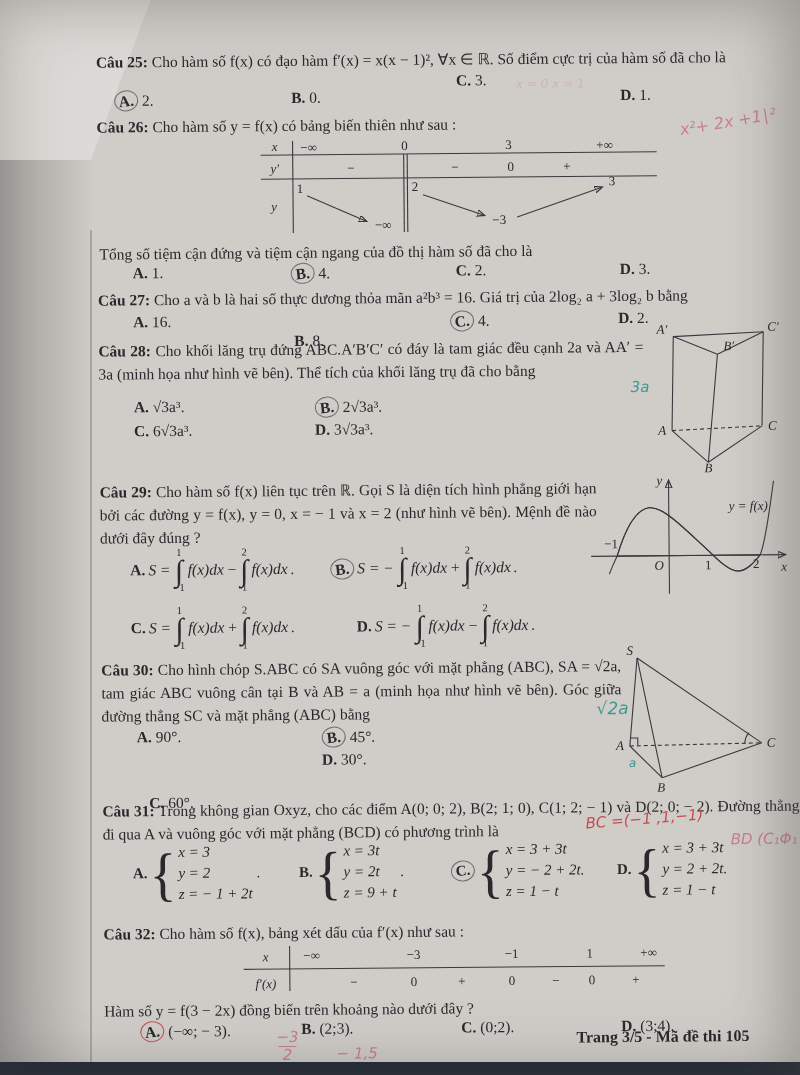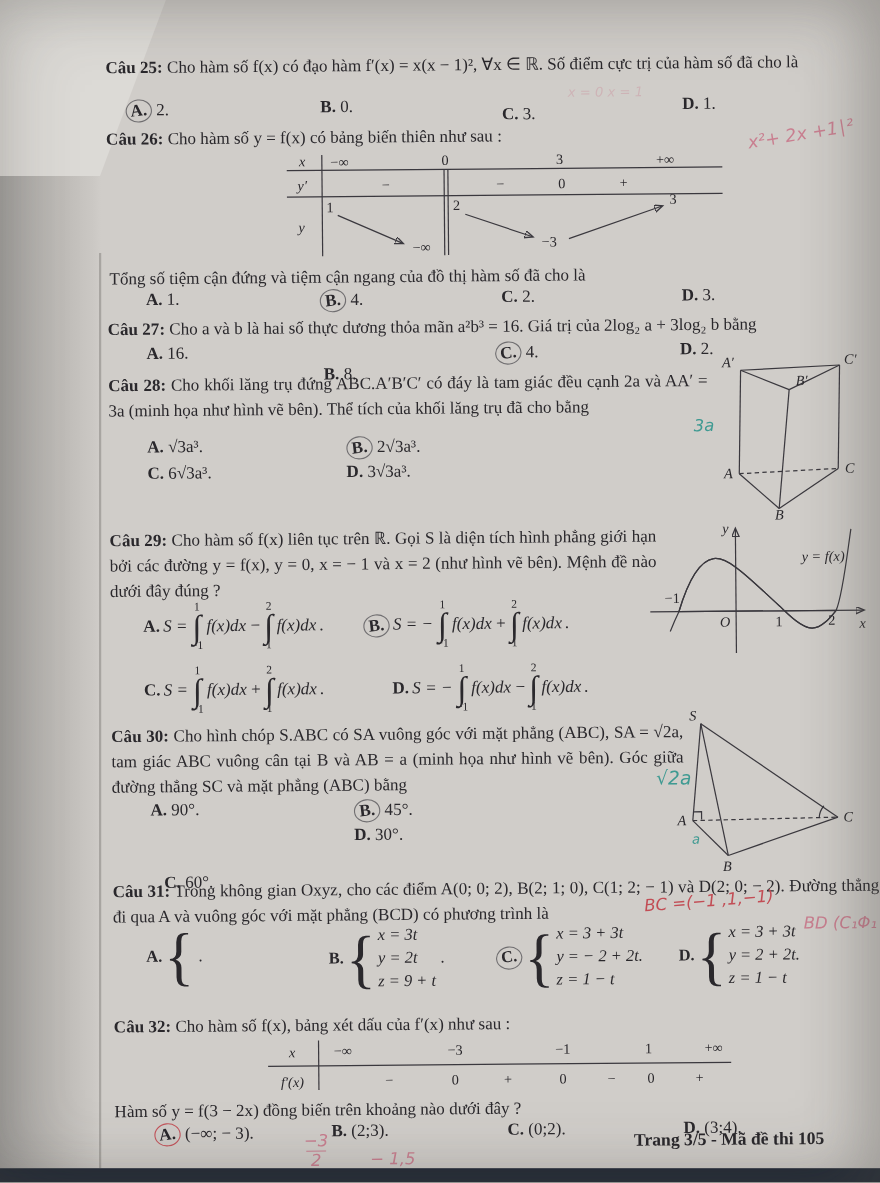--- a/index.html
+++ b/index.html
@@ -64,21 +64,21 @@
     <div class="hand pink faint" style="left:520px;top:78px;font-size:12px;">x = 0   x = 1</div>
     <div class="opt" style="left:118px;top:88px;">
       <b class="circ">
           <span>A.</span>
         </b>
       <span>2.</span>
     </div>
     <div class="opt" style="left:295px;top:88px;">
       <b>B.</b> <span>0.</span>
     </div>
-    <div class="opt" style="left:460px;top:96px;">
+    <div class="opt" style="left:460px;top:72px;">
       <b>C.</b> <span>3.</span>
     </div>
     <div class="opt" style="left:624px;top:88px;">
       <b>D.</b> <span>1.</span>
     </div>
 
     <div class="blk" style="left:100px;top:113px;width:692px;">
       <b>Câu 26:</b>
       <span>Cho hàm số y = f(x) có bảng biến thiên như sau :</span>
     </div>
@@ -337,20 +337,25 @@
     <div class="blk" style="left:100px;top:797px;width:697px;">
       <b>Câu 31:</b>
       <span>Trong không gian Oxyz, cho các điểm A(0; 0; 2), B(2; 1; 0), C(1; 2; − 1) và D(2; 0; − 2). Đường thẳng đi qua A và vuông góc với mặt phẳng (BCD) có phương trình là</span>
     </div>
     <div class="hand redink" style="left:583px;top:812px;font-size:15px;transform:rotate(-4deg);">BC =(−1 ,1,−1)</div>
     <div class="hand pink" style="left:728px;top:833px;font-size:15px;">BD (C₁Φ₁</div>
 
     <div class="sys" style="left:130px;top:840px;">
       <b>A.</b>
         <span class="brace">{</span>
+      <span class="eqs">
+        <span>x = 3</span>
+        <span>y = 2</span>
+        <span>z = − 1 + 2t</span>
+      </span>
       <span class="sysdot">.</span>
     </div>
     <div class="sys" style="left:296px;top:840px;">
       <b>B.</b>
         <span class="brace">{</span>
       <span class="eqs">
         <span>x = 3t</span>
         <span>y = 2t</span>
         <span>z = 9 + t</span>
       </span>

